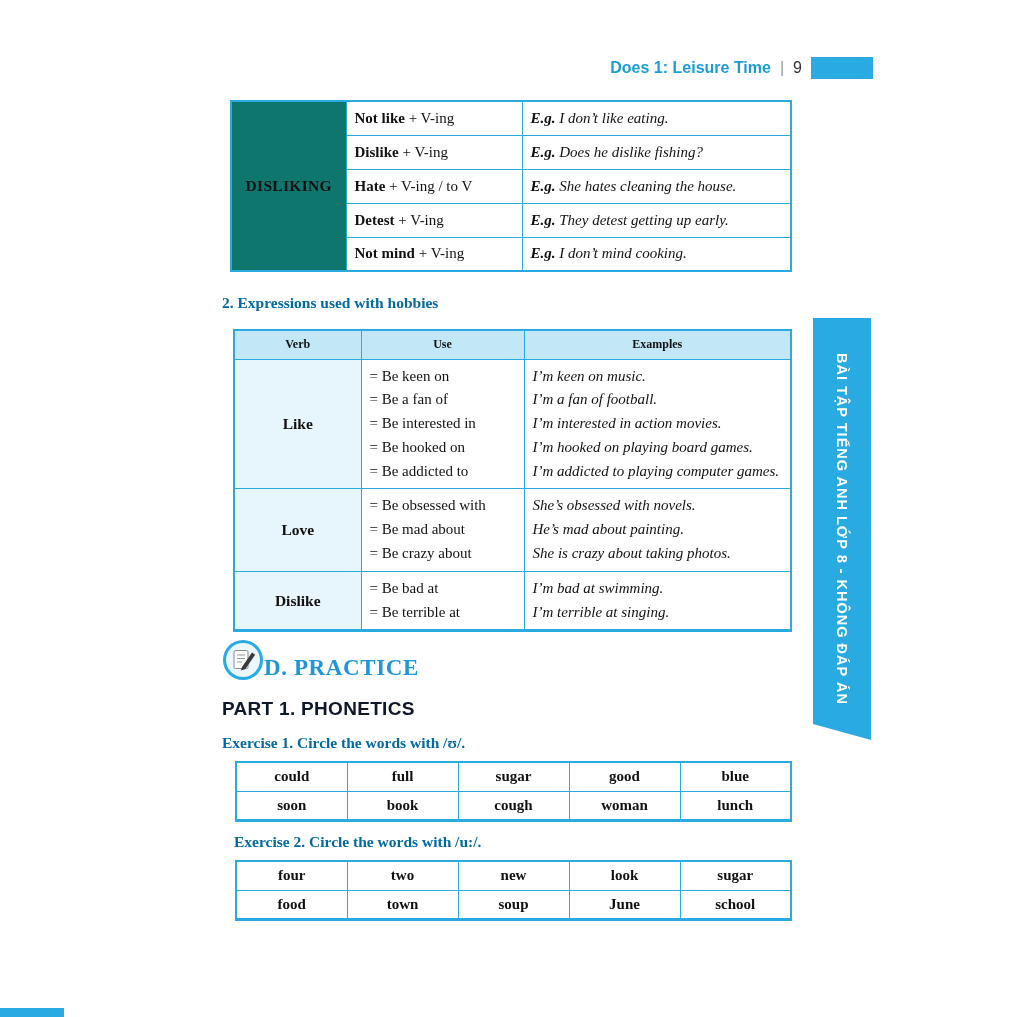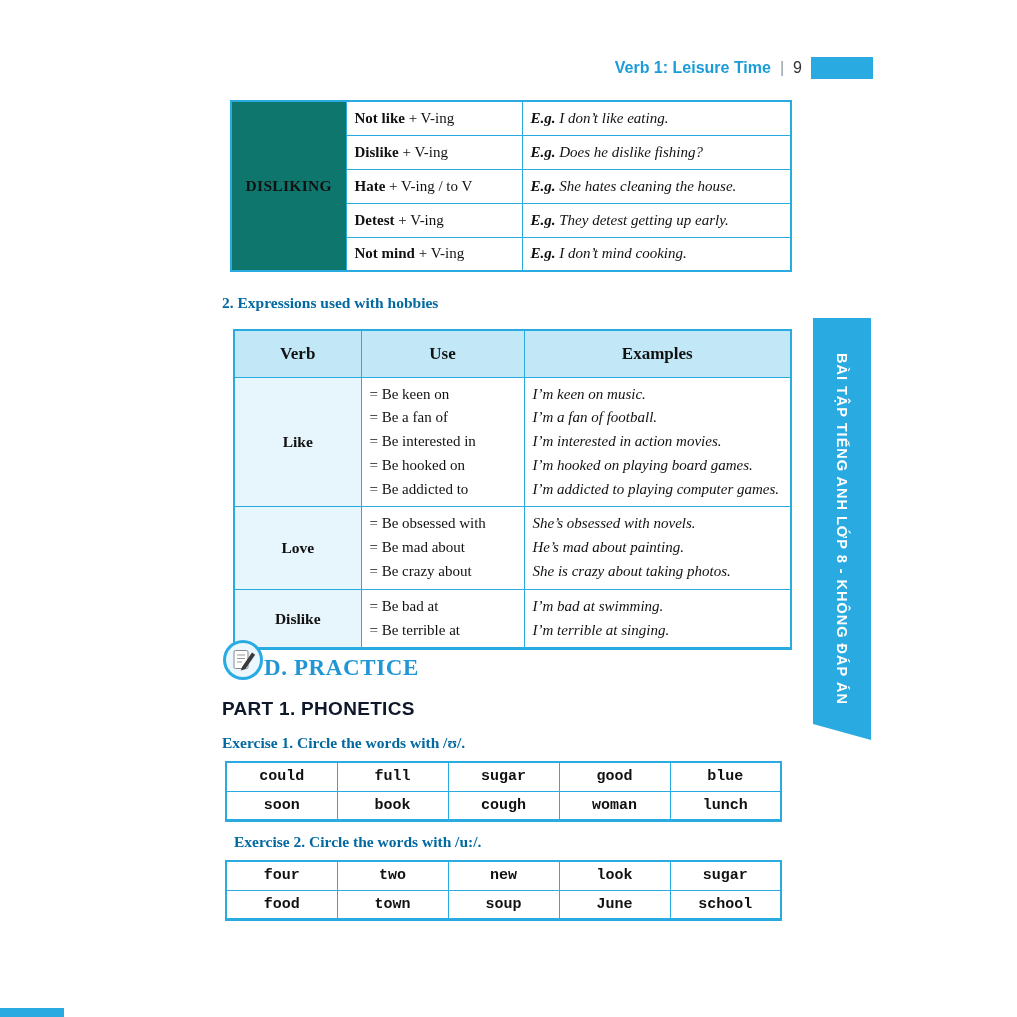--- a/index.html
+++ b/index.html
@@ -31,21 +31,21 @@
 
   
   .blue-heading { position:absolute; color:#0369a1; font-weight:bold; font-size:15.5px;
                   font-family:"Liberation Serif", serif; }
   #sec2 { left:222px; top:294px; }
   #ex1h { left:222px; top:734px; }
   #ex2h { left:234px; top:833px; }
 
   
   #hobbies { left:233px; top:329px; width:557px; border-bottom-width:3px; }
-  #hobbies th { height:47px; background:#C2E8F8; font-size:17px; font-weight:bold; }
+  #hobbies th { height:29px; background:#C2E8F8; font-size:12px; font-weight:bold; }
   #hobbies td.verb { text-align:center; vertical-align:middle; font-weight:bold; background:#E7F5FC; font-size:15.5px; }
   #hobbies td.use, #hobbies td.exs { padding:5px 8px; font-size:15px; line-height:23.8px; vertical-align:middle; }
   #hobbies td.exs div { font-style:italic; }
 
   
   .banner { position:absolute; left:813px; top:318px; width:58px; height:422px; background:#29ABE2;
             display:flex; align-items:center; justify-content:center;
             clip-path: polygon(0 0, 100% 0, 100% 100%, 0 calc(100% - 16px)); }
   .banner span { writing-mode:vertical-rl; color:#fff; font-family:"Liberation Sans", sans-serif;
                  font-weight:bold; font-size:14.5px; letter-spacing:1px; white-space:nowrap; }
@@ -53,35 +53,35 @@
   
   #practice { position:absolute; left:222px; top:639px; display:flex; align-items:flex-end; gap:0; }
   #practice .title { color:#2196D6; font-weight:bold; font-size:23px;
                      font-family:"Liberation Serif", serif; letter-spacing:0.6px; }
 
   
   #part1 { position:absolute; left:222px; top:698px; font-family:"Liberation Sans", sans-serif;
            font-weight:bold; font-size:19px; color:#0f172a; letter-spacing:0.3px; }
 
   
-  .ex-tbl { width:555px; left:225px; border-bottom-width:3px;font-family:Liberation Mono, monospace; }
+  .ex-tbl { width:555px; left:235px; border-bottom-width:3px; }
   .ex-tbl td { width:111px; height:29px; text-align:center; vertical-align:middle;
                font-weight:bold; font-size:15px; }
   #ex1 { top:761px; }
   #ex2 { top:860px; }
 
   .corner-block { position:absolute; left:0; bottom:0; width:64px; height:9px; background:#29ABE2; }
 </style>
 </head>
 <body>
 
 <div class="page">
 
   <div class="header">
-    <span class="unit">Verb 1: Leisure Time</span>
+    <span class="unit">Does 1: Leisure Time</span>
     <span class="sep">|</span>
     <span class="pagenum">9</span>
     <span class="header-block"></span>
   </div>
 
   <table class="tbl" id="disliking">
     <colgroup>
         <col style="width:115px">
         <col style="width:176px">
         <col style="width:269px">

